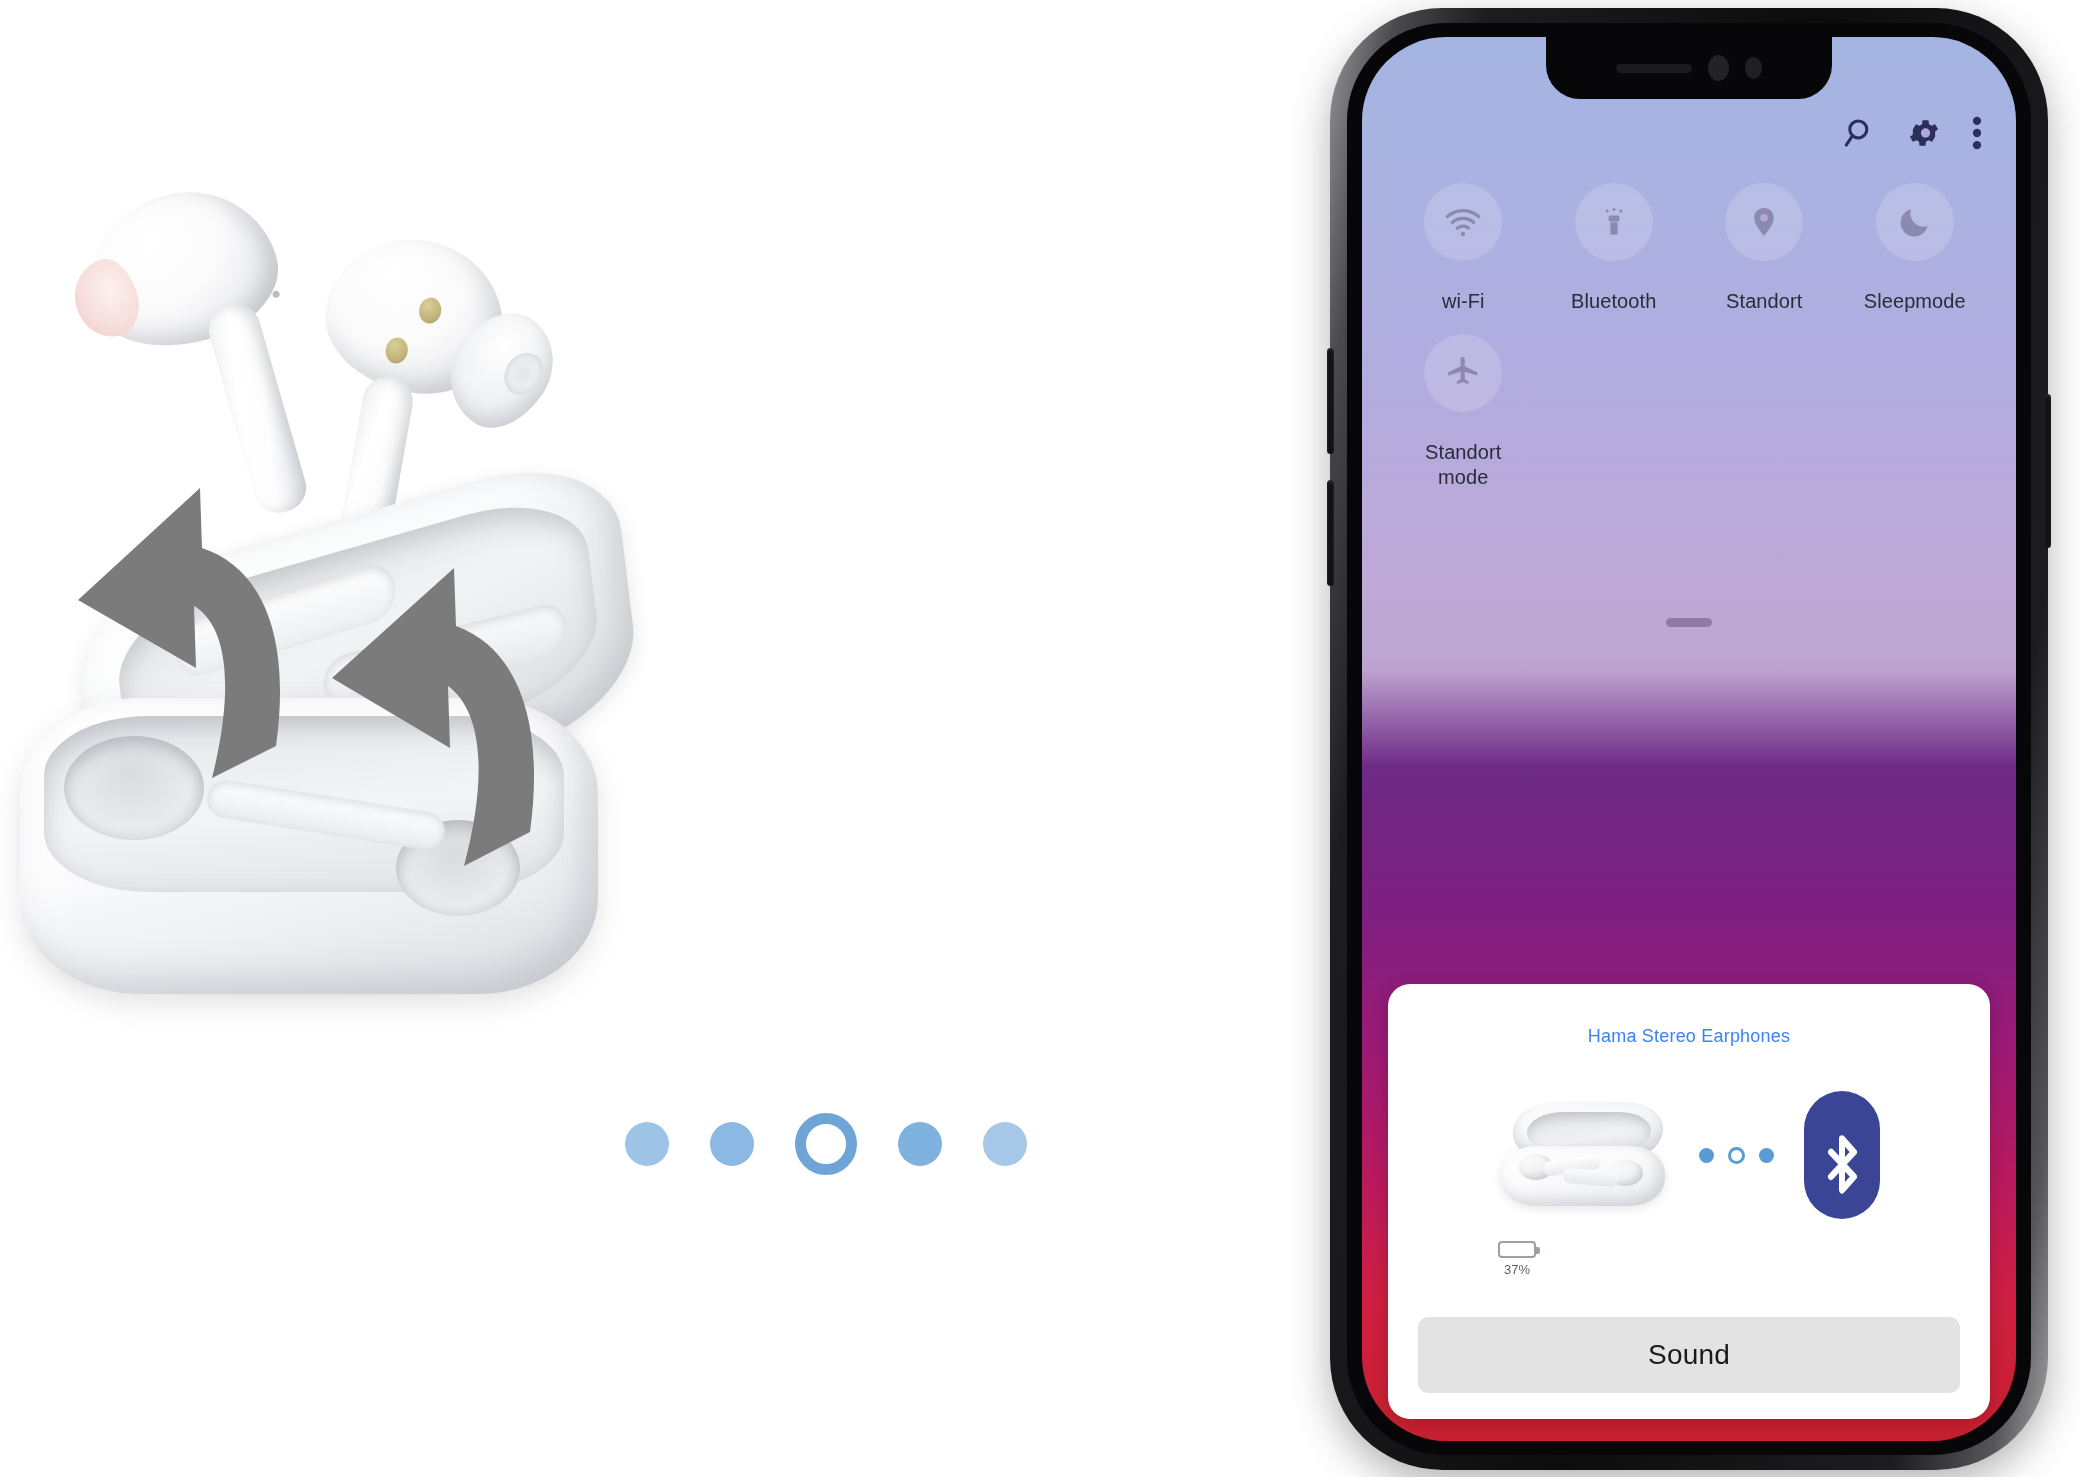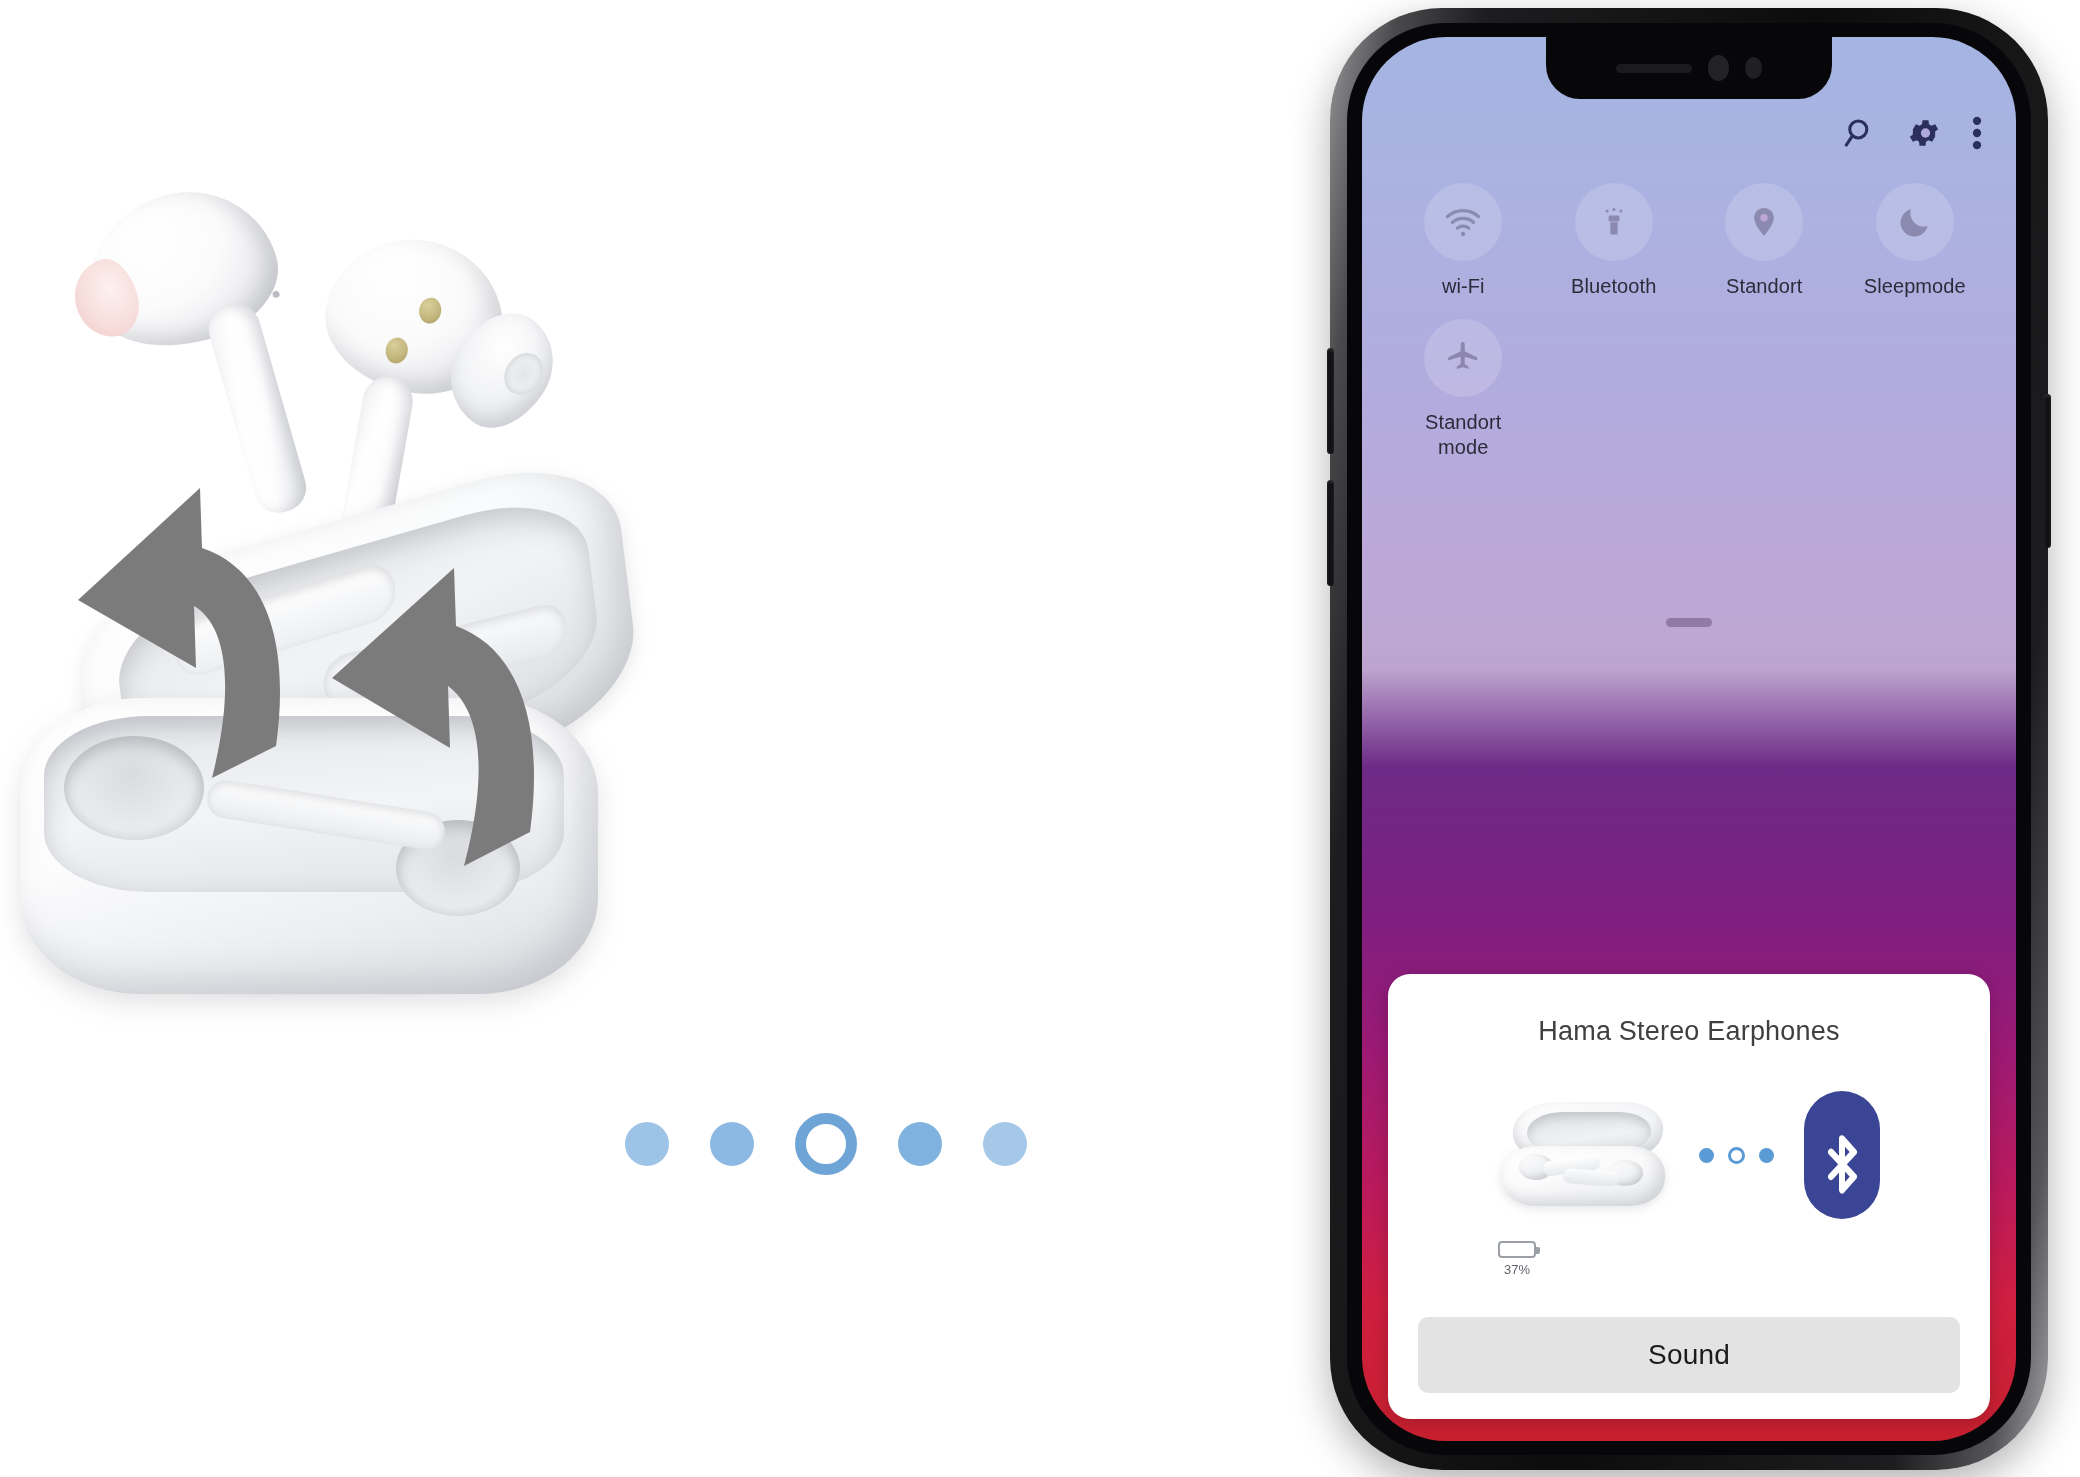--- a/index.html
+++ b/index.html
@@ -202,36 +202,36 @@
   }
   .tile { display: flex; flex-direction: column; align-items: center; }
   .tile-circle {
     width: 78px; height: 78px; border-radius: 50%;
     background: rgba(255,255,255,.16);
     display: flex; align-items: center; justify-content: center;
   }
   .tile-circle.active { background: #3b82d4; box-shadow: 0 2px 8px rgba(40,80,150,.3); }
   .tile-circle svg { display: block; }
   .tile-label {
-    margin-top: 13px; font-size: 20px; color: #2b2b3a; text-align: center;
+    margin-top: 28px; font-size: 20px; color: #2b2b3a; text-align: center;
     line-height: 1.25; letter-spacing: .1px; max-width: 120px;
   }
   .qs-handle {
     position: absolute; left: 50%; transform: translateX(-50%); bottom: 30px;
     width: 46px; height: 9px; border-radius: 5px; background: rgba(90,70,110,.45);
   }
 
   
   .pair-card {
     position: absolute; left: 26px; right: 26px; bottom: 22px;
     background: #ffffff; border-radius: 22px; padding: 42px 30px 26px;
     box-shadow: 0 4px 18px rgba(0,0,0,.18);
   }
   .pair-title {
-    text-align: center; font-size: 27px; color: #404040;
+    text-align: center; font-size: 18px; color: #3b82f6;
     font-weight: 400; letter-spacing: .2px;
   }
   .pair-body {
     margin-top: 44px; display: flex; align-items: center;
     justify-content: center; gap: 30px;
   }
   
   .mini-case { position: relative; width: 170px; height: 110px; flex: none; }
   .mini-case .mlid {
     position: absolute; left: 14px; top: 2px; width: 150px; height: 58px;

